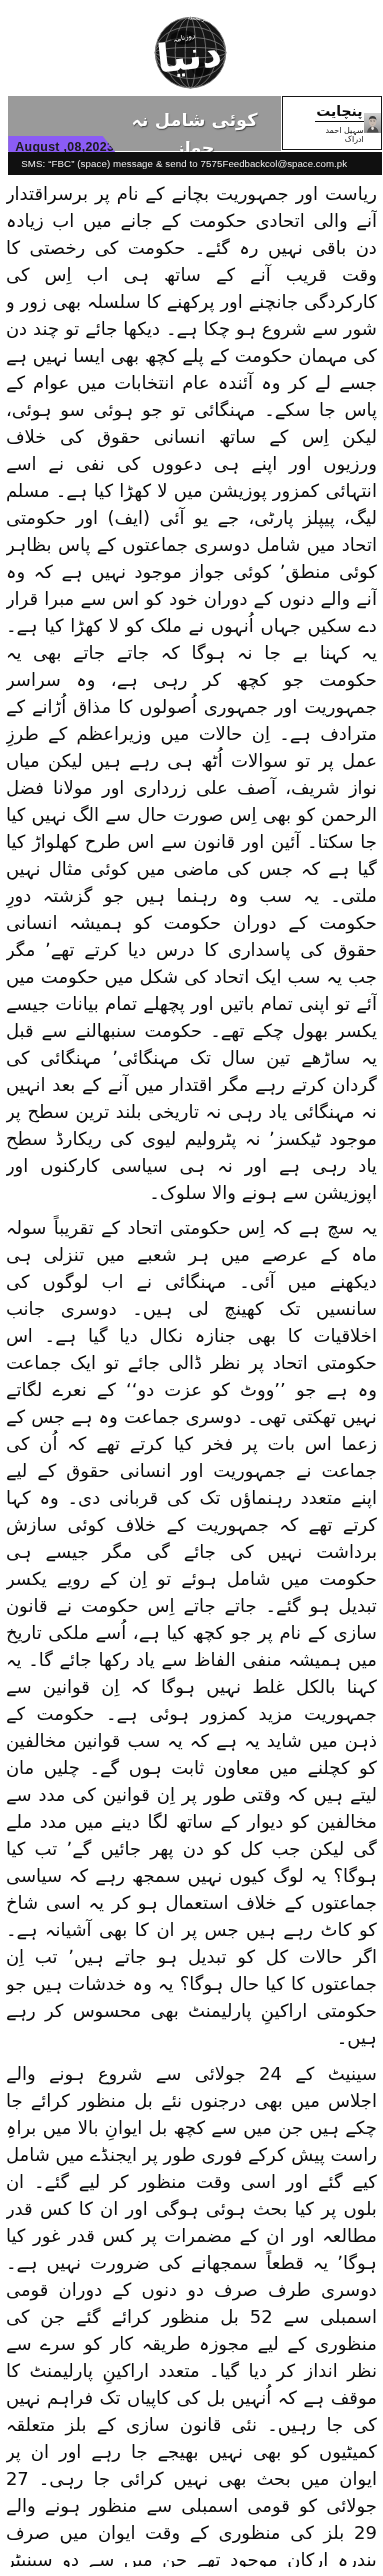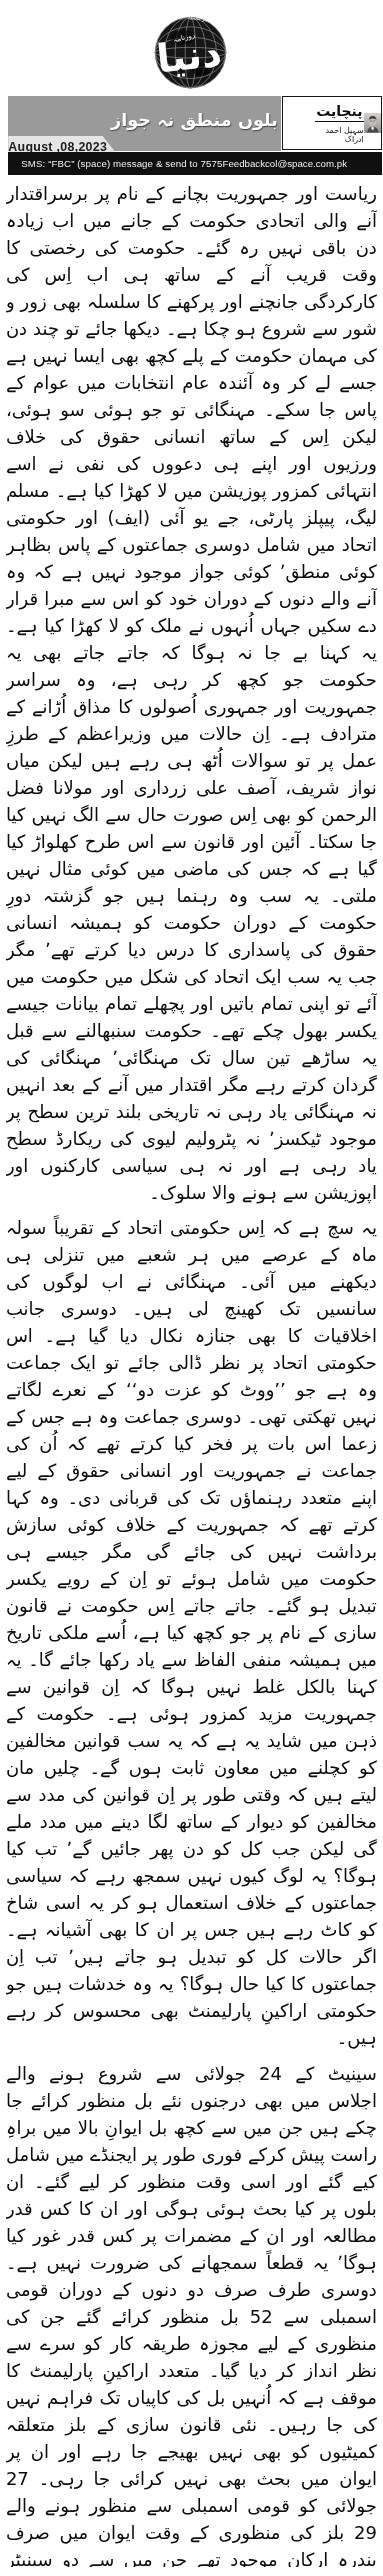--- a/index.html
+++ b/index.html
@@ -9,23 +9,23 @@
   
   .masthead{position:absolute;left:154px;top:8.3px;width:73px;height:87px;}
   .masthead svg{display:block;width:100%;height:100%;}
 
   
   .band{position:absolute;left:8.3px;top:96px;width:273px;height:55px;background:#9a9a9a;}
   .headline{position:absolute;left:110px;top:106px;width:169px;height:29.5px;
             direction:rtl;text-align:center;color:#ffffff;
             font-family:"DejaVu Sans",sans-serif;font-weight:bold;font-size:17.7px;line-height:28px;
             text-shadow:0.6px 1.2px 1.2px rgba(0,0,0,.6);}
-  .date-tag{position:absolute;left:8.3px;top:136px;width:111px;height:21px;background:#e5e5e5;
+  .date-tag{position:absolute;left:8.3px;top:136px;width:111px;height:21px;background:#8b5cf6;
             clip-path:polygon(0 0,85% 0,100% 100%,0 100%);
-            display:flex;align-items:center;box-sizing:border-box;}
+            display:flex;align-items:center;padding-left:7px;box-sizing:border-box;}
   .date-tag span{font-weight:bold;font-size:12.4px;color:#1c1c1c;letter-spacing:0.3px;}
 
   
   .author-box{position:absolute;left:282px;top:96px;width:100px;height:54px;background:#ffffff;
               border:1.2px solid #161616;box-sizing:border-box;display:flex;flex-direction:row;}
   .author-meta{flex:1;display:flex;flex-direction:column;align-items:center;justify-content:center;
                direction:rtl;padding-top:2.4px;margin-left:32px;}
   .column-title{font-family:"DejaVu Sans",sans-serif;font-weight:bold;font-size:14px;color:#0d0d0d;
                 border-bottom:1.8px solid #0d0d0d;padding:0 1.2px 1.2px 1.2px;line-height:15.3px;}
   .author-name{font-family:"DejaVu Sans",sans-serif;font-size:8px;color:#111;margin-top:4.1px;}
@@ -67,21 +67,21 @@
         <path d="M30 45 q18 -12 34 -4 q10 6 2 16 q-16 10 -30 2 q-12 -6 -6 -14z"></path>
         <path d="M70 95 q16 -6 24 6 q4 10 -8 14 q-14 4 -20 -6 q-4 -8 4 -14z"></path>
       </g>
       <text x="86" y="22" font-family="DejaVu Sans, sans-serif" font-size="8" fill="#ffffff" text-anchor="middle" transform="rotate(8 86 22)">میاں عامر محمود</text>
       <text x="52" y="54" font-family="DejaVu Sans, sans-serif" font-size="12" fill="#ffffff" transform="rotate(-14 52 54)" text-anchor="middle">روزنامہ</text>
       <text x="62" y="104" font-family="DejaVu Sans, sans-serif" font-weight="bold" font-size="66" fill="#ffffff" text-anchor="middle" transform="rotate(-6 62 104)">دنیا</text>
     </svg>
   </div>
 
   <div class="band"></div>
-  <div class="headline">بلوں منطق نہ جواز</div>
+  <div class="headline">کوئی شامل نہ جواز</div>
   <div class="date-tag">
     <span>August ,08,2023</span>
   </div>
 
   <div class="author-box">
     <div class="author-meta">
       <span class="column-title">پنچایت</span>
       <span class="author-name">سہیل احمد ادراک</span>
     </div>
     <div class="author-photo">

